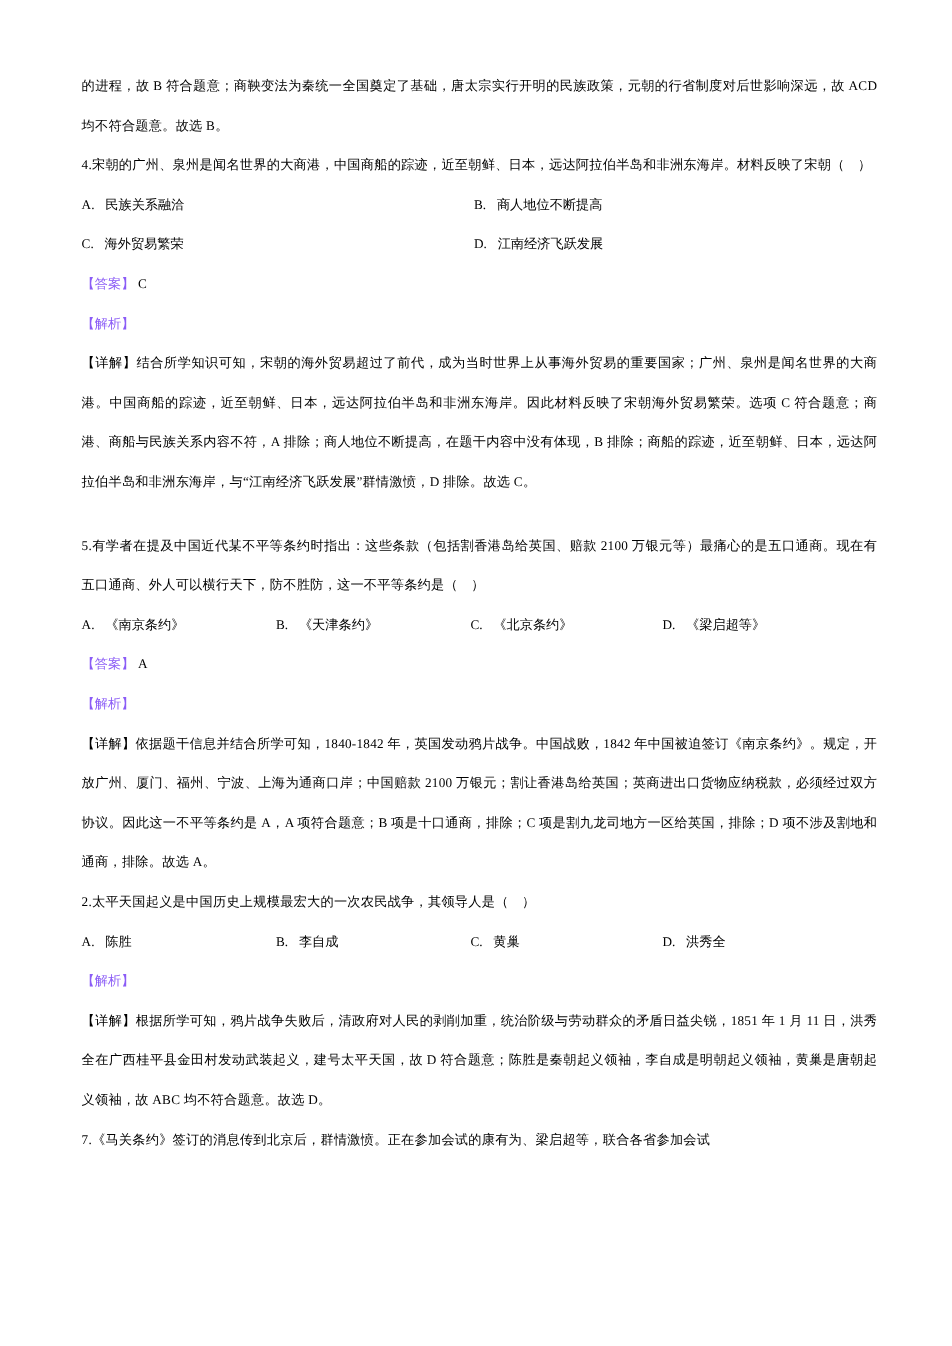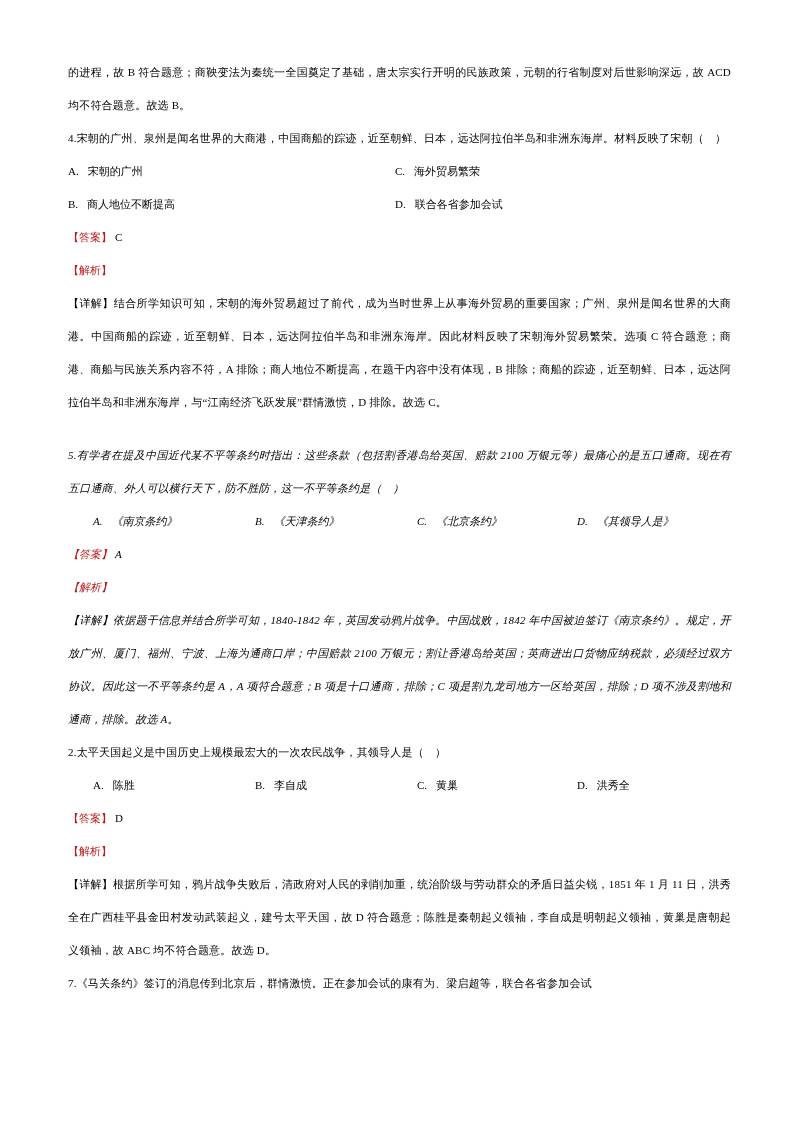--- a/index.html
+++ b/index.html
@@ -24,63 +24,63 @@
   }
   .para {
     margin: 0;
     text-align: justify;
     letter-spacing: 0.2px;
   }
   .opt-grid {
     display: grid;
   }
   .cols2 { grid-template-columns: 327px 1fr; }
-  .cols4 { grid-template-columns: 162px 162px 160px 1fr; margin-left: 25px; }
+  .cols4 { grid-template-columns: 162px 162px 160px 1fr; }
   .opt {
     line-height: 33px;
     white-space: nowrap;
   }
   .opt-key {
     display: inline-block;
     margin-right: 9px;
   }
   .ans-line {
     margin: 0;
     line-height: 33px;
   }
   .label-blue {
-    color: #b91c1c;
+    color: #8b5cf6;
   }
   .ans-letter {
     margin-left: 3px;
   }
   .q-block { margin: 0; }
-  .gap-before { margin-top: 20px; font-style: italic; }
+  .gap-before { margin-top: 20px; }
 </style>
 </head>
 <body>
 
 <div class="page">
 
   <p class="para">的进程，故 B 符合题意；商鞅变法为秦统一全国奠定了基础，唐太宗实行开明的民族政策，元朝的行省制度对后世影响深远，故 ACD 均不符合题意。故选 B。</p>
 
   <section class="q-block">
     <p class="para">4.宋朝的广州、泉州是闻名世界的大商港，中国商船的踪迹，近至朝鲜、日本，远达阿拉伯半岛和非洲东海岸。材料反映了宋朝（　）</p>
     <div class="opt-grid cols2">
       <div class="opt">
-        <span class="opt-key">A.</span><span>宋朝的广州</span>
+        <span class="opt-key">A.</span><span>民族关系融洽</span>
+      </div>
+      <div class="opt">
+        <span class="opt-key">B.</span><span>商人地位不断提高</span>
       </div>
       <div class="opt">
         <span class="opt-key">C.</span><span>海外贸易繁荣</span>
       </div>
       <div class="opt">
-        <span class="opt-key">B.</span><span>商人地位不断提高</span>
-      </div>
-      <div class="opt">
-        <span class="opt-key">D.</span><span>联合各省参加会试</span>
+        <span class="opt-key">D.</span><span>江南经济飞跃发展</span>
       </div>
     </div>
     <p class="ans-line">
       <span class="label-blue">【答案】</span><span class="ans-letter">C</span>
     </p>
     <p class="ans-line">
       <span class="label-blue">【解析】</span>
     </p>
     <p class="para">【详解】结合所学知识可知，宋朝的海外贸易超过了前代，成为当时世界上从事海外贸易的重要国家；广州、泉州是闻名世界的大商港。中国商船的踪迹，近至朝鲜、日本，远达阿拉伯半岛和非洲东海岸。因此材料反映了宋朝海外贸易繁荣。选项 C 符合题意；商港、商船与民族关系内容不符，A 排除；商人地位不断提高，在题干内容中没有体现，B 排除；商船的踪迹，近至朝鲜、日本，远达阿拉伯半岛和非洲东海岸，与“江南经济飞跃发展”群情激愤，D 排除。故选 C。</p>
   </section>
@@ -91,21 +91,21 @@
       <div class="opt">
         <span class="opt-key">A.</span><span>《南京条约》</span>
       </div>
       <div class="opt">
         <span class="opt-key">B.</span><span>《天津条约》</span>
       </div>
       <div class="opt">
         <span class="opt-key">C.</span><span>《北京条约》</span>
       </div>
       <div class="opt">
-        <span class="opt-key">D.</span><span>《其领导人是》</span>
+        <span class="opt-key">D.</span><span>《梁启超等》</span>
       </div>
     </div>
     <p class="ans-line">
       <span class="label-blue">【答案】</span><span class="ans-letter">A</span>
     </p>
     <p class="ans-line">
       <span class="label-blue">【解析】</span>
     </p>
     <p class="para">【详解】依据题干信息并结合所学可知，1840-1842 年，英国发动鸦片战争。中国战败，1842 年中国被迫签订《南京条约》。规定，开放广州、厦门、福州、宁波、上海为通商口岸；中国赔款 2100 万银元；割让香港岛给英国；英商进出口货物应纳税款，必须经过双方协议。因此这一不平等条约是 A，A 项符合题意；B 项是十口通商，排除；C 项是割九龙司地方一区给英国，排除；D 项不涉及割地和通商，排除。故选 A。</p>
   </section>
@@ -120,23 +120,20 @@
         <span class="opt-key">B.</span><span>李自成</span>
       </div>
       <div class="opt">
         <span class="opt-key">C.</span><span>黄巢</span>
       </div>
       <div class="opt">
         <span class="opt-key">D.</span><span>洪秀全</span>
       </div>
     </div>
     <p class="ans-line">
-      <span class="label-blue">【答案】</span><span class="ans-letter">D</span>
-    </p>
-    <p class="ans-line">
       <span class="label-blue">【解析】</span>
     </p>
     <p class="para">【详解】根据所学可知，鸦片战争失败后，清政府对人民的剥削加重，统治阶级与劳动群众的矛盾日益尖锐，1851 年 1 月 11 日，洪秀全在广西桂平县金田村发动武装起义，建号太平天国，故 D 符合题意；陈胜是秦朝起义领袖，李自成是明朝起义领袖，黄巢是唐朝起义领袖，故 ABC 均不符合题意。故选 D。</p>
   </section>
 
   <p class="para">7.《马关条约》签订的消息传到北京后，群情激愤。正在参加会试的康有为、梁启超等，联合各省参加会试</p>
 
 </div>
 
 </body></html>

